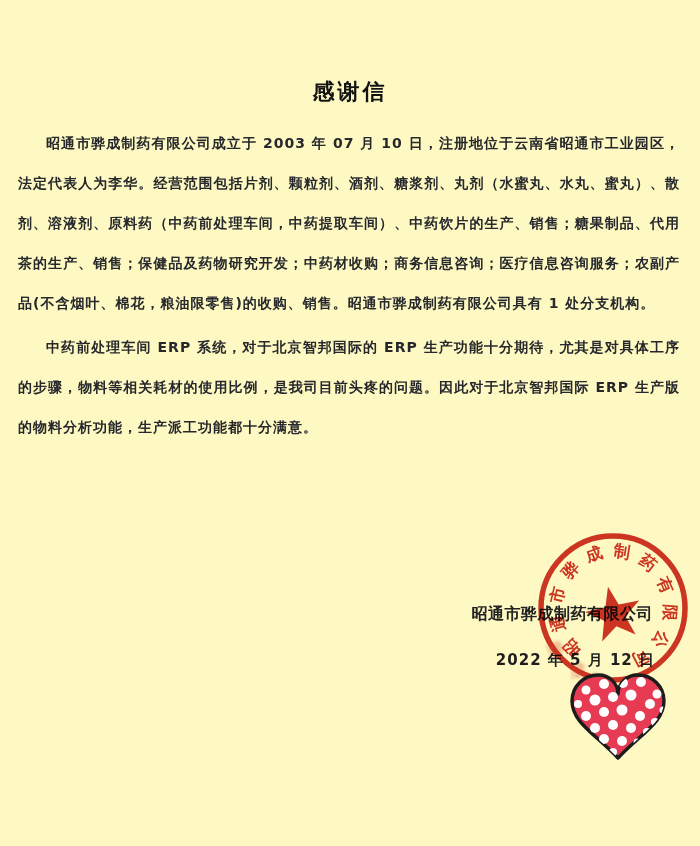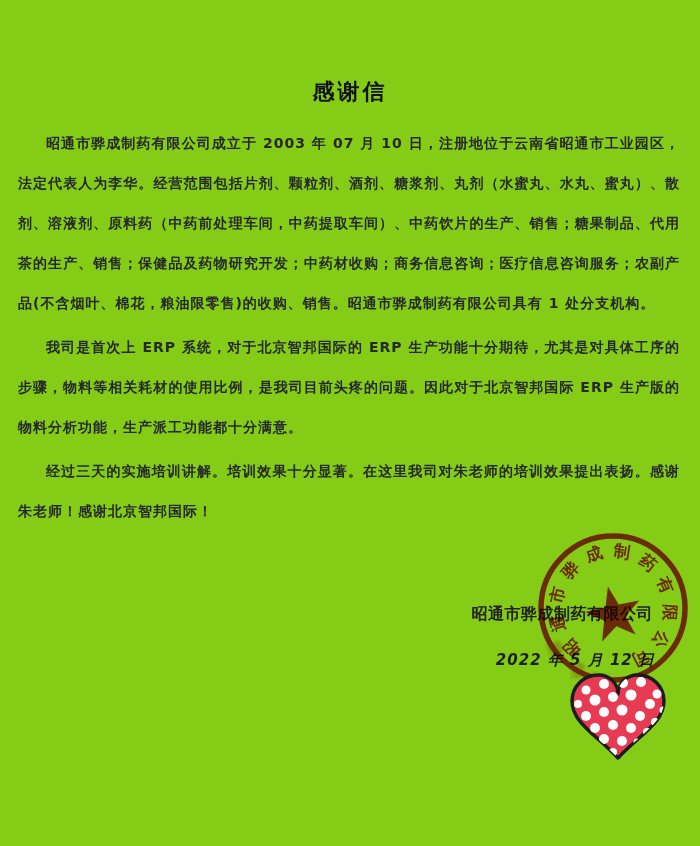--- a/index.html
+++ b/index.html
@@ -1,37 +1,37 @@
 <!DOCTYPE html>
 <html style="--stamp-color: #c9281c;"><head>
 <meta charset="utf-8">
 <style>
   html,body{margin:0;padding:0;background:#ffffff;}
   .page{
-    position:relative;width:700px;height:846px;background:#84cc16;
+    position:relative;width:700px;height:846px;background:#fef9c3;
     font-family:"DejaVu Sans",sans-serif;color:#26282c;overflow:hidden;
   }
   .title{
     margin:0;padding-top:77px;text-align:center;
     font-size:22px;font-weight:bold;color:#121212;letter-spacing:3px;
   }
   .letter-body{
     margin:16px 20px 0 18px;
     font-size:14px;line-height:40px;font-weight:bold;
     text-align:justify;letter-spacing:1px;
   }
   .letter-body p{margin:0;text-indent:2em;}
   .letter-body p + p{margin-top:4px;}
   .sig-company{
     position:absolute;top:604px;right:47px;
     font-size:16px;font-weight:bold;color:#222;letter-spacing:0.5px;
   }
   .sig-date{
     position:absolute;top:651px;right:45px;
-    font-size:15px;font-weight:bold;color:#1e1e1e;letter-spacing:1px;font-style:italic;
+    font-size:15px;font-weight:bold;color:#1e1e1e;letter-spacing:1px;
   }
   .stamp{
     position:absolute;left:528px;top:523px;width:170px;height:170px;
     mix-blend-mode:multiply;opacity:.93;
   }
   .ring-char{
     font-size:16.5px;font-weight:bold;fill:var(--stamp-color,#c9281c);
     text-anchor:middle;dominant-baseline:central;
     font-family:"DejaVu Sans",sans-serif;
   }
@@ -43,22 +43,21 @@
 </style>
 </head>
 <body>
 
 <div class="page">
 
   <h1 class="title">感谢信</h1>
 
   <div class="letter-body">
     <p>昭通市骅成制药有限公司成立于 2003 年 07 月 10 日，注册地位于云南省昭通市工业园区，法定代表人为李华。经营范围包括片剂、颗粒剂、酒剂、糖浆剂、丸剂（水蜜丸、水丸、蜜丸）、散剂、溶液剂、原料药（中药前处理车间，中药提取车间）、中药饮片的生产、销售；糖果制品、代用茶的生产、销售；保健品及药物研究开发；中药材收购；商务信息咨询；医疗信息咨询服务；农副产品(不含烟叶、棉花，粮油限零售)的收购、销售。昭通市骅成制药有限公司具有 1 处分支机构。</p>
-    <p>我司是首次上 ERP 系统，对于北京智邦国际的 ERP 生产功能十分期待，尤其是对具体工序的步骤，物料等相关耗材的使用比例，是我司目前头疼的问题。因此对于北京智邦国际 ERP 生产版的物料分析功能，生产派工功能都十分满意。</p>
-    <p>经过三天的实施培训讲解。培训效果十分显著。在这里我司对朱老师的培训效果提出表扬。感谢朱老师！感谢北京智邦国际！</p>
+    <p>中药前处理车间 ERP 系统，对于北京智邦国际的 ERP 生产功能十分期待，尤其是对具体工序的步骤，物料等相关耗材的使用比例，是我司目前头疼的问题。因此对于北京智邦国际 ERP 生产版的物料分析功能，生产派工功能都十分满意。</p>
   </div>
 
   <div class="sig-company">昭通市骅成制药有限公司</div>
   <div class="sig-date">2022 年 5 月 12 日</div>
 
   <svg class="stamp" viewBox="0 0 170 170" xmlns="http://www.w3.org/2000/svg">
     <defs>
       <filter id="soften">
           <feGaussianBlur stdDeviation="0.55"></feGaussianBlur>
         </filter>

